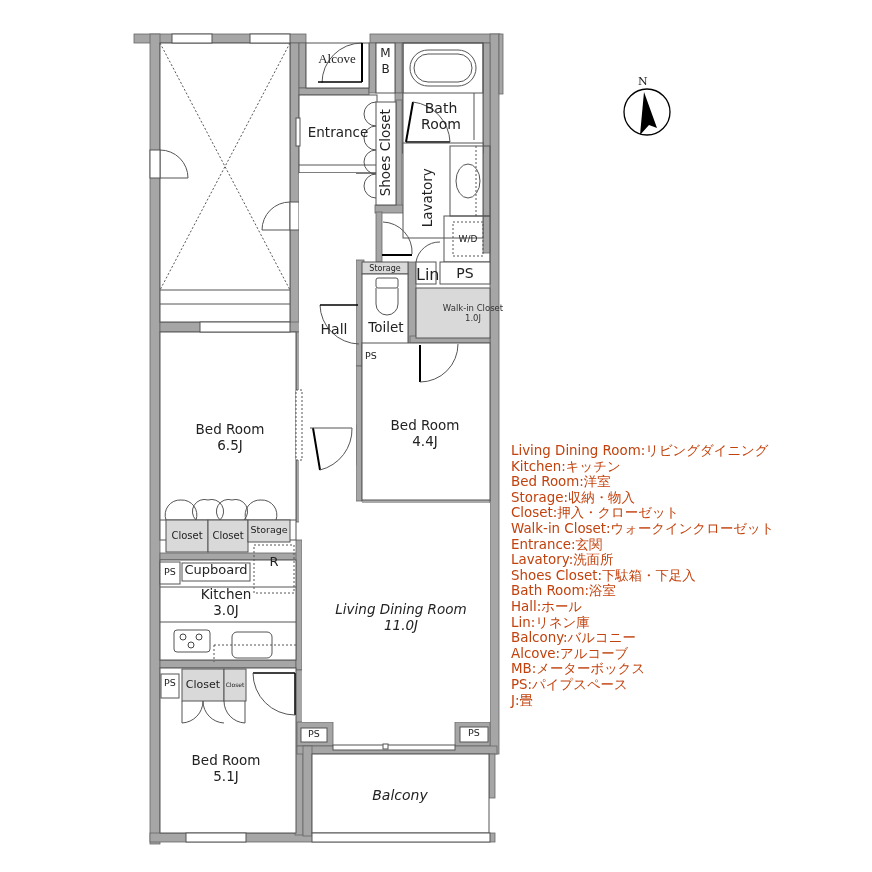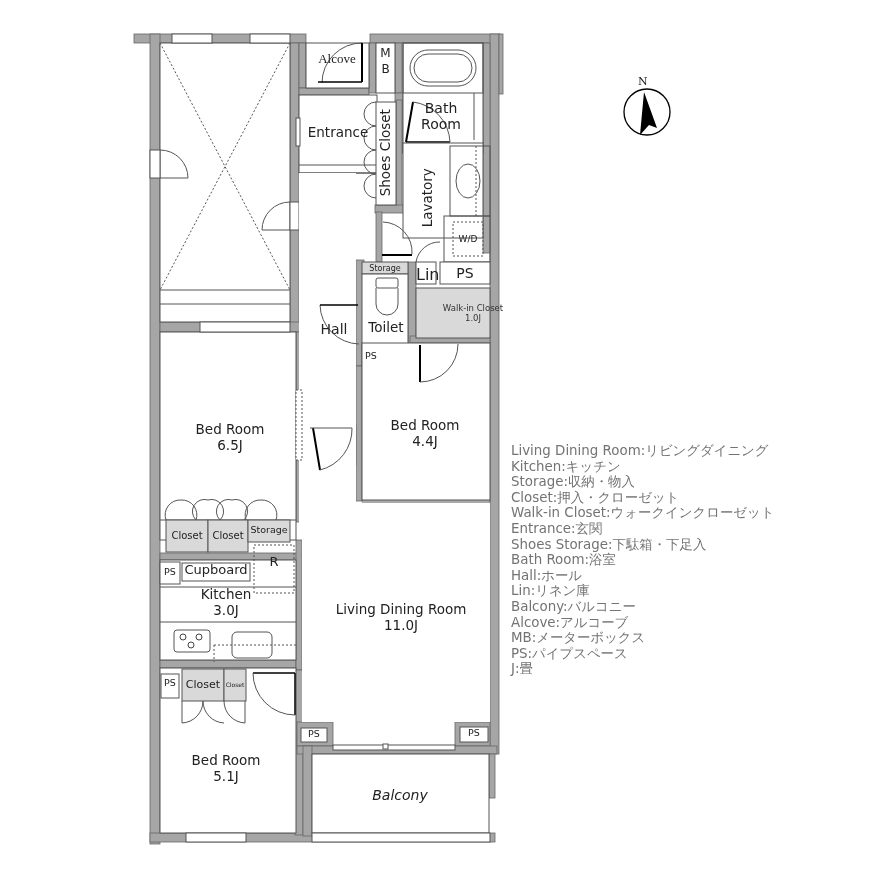--- a/index.html
+++ b/index.html
@@ -1,19 +1,19 @@
 <!DOCTYPE html>
 <html><head>
 <meta charset="utf-8">
 <style>
   html,body{margin:0;padding:0;background:#fff;}
   body{width:872px;height:872px;position:relative;overflow:hidden;font-family:"DejaVu Sans","Liberation Sans",sans-serif;}
   #plan{position:absolute;left:0;top:0;}
   .lbl{position:absolute;color:#222;text-align:center;line-height:1.15;white-space:nowrap;}
-  .legend{position:absolute;left:511px;top:443px;font-size:13.4px;line-height:15.6px;color:#737373;}
+  .legend{position:absolute;left:511px;top:443px;font-size:13.4px;line-height:15.6px;color:#c2410c;}
   .legend div{white-space:nowrap;}
 </style>
 </head>
 <body>
 
 <svg id="plan" width="872" height="872" viewBox="0 0 872 872">
 
   <g fill="#a6a6a6" stroke="#666" stroke-width="0.8">
 
     <rect x="134" y="34" width="172" height="9"></rect>
@@ -250,45 +250,47 @@
   <div>3.0J</div>
 </div>
 <svg style="position:absolute;left:174px;top:630px;" width="36" height="22">
   <g fill="none" stroke="#444" stroke-width="1">
     <circle cx="9" cy="7" r="3"></circle>
       <circle cx="25" cy="7" r="3"></circle>
       <circle cx="17" cy="15" r="3"></circle>
   </g>
 </svg>
 
-<div class="lbl" style="left:316px;top:602px;width:170px;font-size:13.5px;">
+<div class="lbl" style="left:316px;top:602px;width:170px;font-size:13.5px;font-style:italic;">
   <div>Living Dining Room</div>
   <div>11.0J</div>
 </div>
 
 <div class="lbl" style="left:161px;top:678px;width:18px;font-size:9.5px;">PS</div>
 <div class="lbl" style="left:182px;top:679px;width:42px;font-size:11px;">Closet</div>
 <div class="lbl" style="left:224px;top:682px;width:22px;font-size:6px;">Closet</div>
 <div class="lbl" style="left:176px;top:753px;width:100px;font-size:13.5px;">
   <div>Bed Room</div>
   <div>5.1J</div>
 </div>
 
 <div class="lbl" style="left:301px;top:729px;width:26px;font-size:9.5px;">PS</div>
 <div class="lbl" style="left:460px;top:728px;width:28px;font-size:9.5px;">PS</div>
 <div class="lbl" style="left:340px;top:787px;width:120px;font-size:14px;font-style:italic;">Balcony</div>
 
 <div class="legend">
   <div>Living Dining Room:リビングダイニング</div>
   <div>Kitchen:キッチン</div>
+  <div>Bed Room:洋室</div>
   <div>Storage:収納・物入</div>
   <div>Closet:押入・クローゼット</div>
   <div>Walk-in Closet:ウォークインクローゼット</div>
   <div>Entrance:玄関</div>
-  <div>Shoes Storage:下駄箱・下足入</div>
+  <div>Lavatory:洗面所</div>
+  <div>Shoes Closet:下駄箱・下足入</div>
   <div>Bath Room:浴室</div>
   <div>Hall:ホール</div>
   <div>Lin:リネン庫</div>
   <div>Balcony:バルコニー</div>
   <div>Alcove:アルコーブ</div>
   <div>MB:メーターボックス</div>
   <div>PS:パイプスペース</div>
   <div>J:畳</div>
 </div>
 

